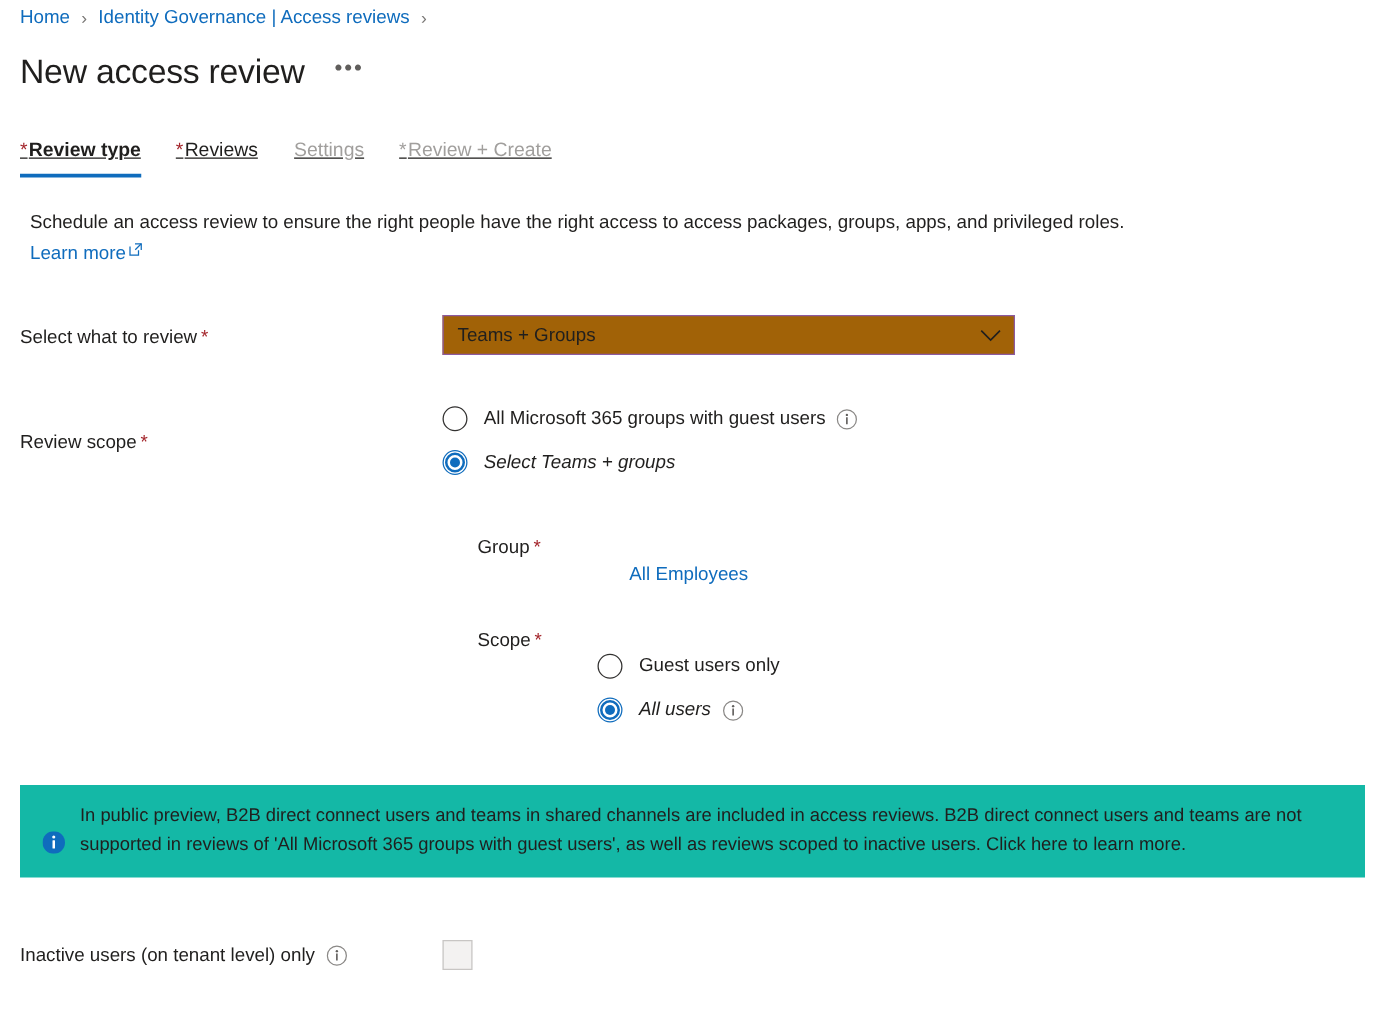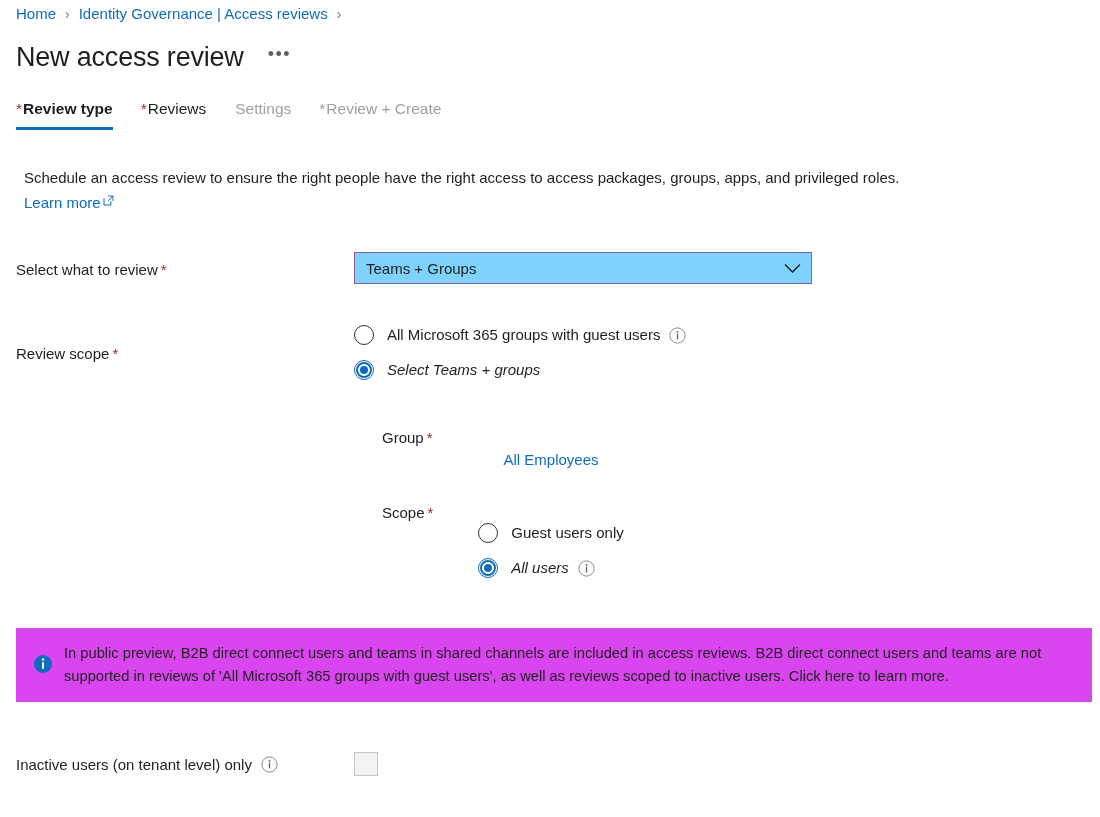--- a/index.html
+++ b/index.html
@@ -62,23 +62,24 @@
     line-height: 1;
     padding: 4px 4px 10px 4px;
     cursor: pointer;
     user-select: none;
   }
 
   
   .tabs {
     position: absolute;
     left: 16px;
-    top: 98px;
+    top: 110px;
     display: flex;
     align-items: flex-start;
+    text-decoration: underline;
   }
   .tab {
     position: relative;
     padding: 0 0 10px 0;
     margin-right: 28px;
     font-size: 15.5px;
     color: #201f1e;
     cursor: pointer;
     white-space: nowrap;
     line-height: 22px;
@@ -132,21 +133,21 @@
     padding-top: 3px;
   }
   .field-label .req { color: #a4262c; margin-left: 3px; }
   .field-control { flex: 1; }
 
   
   .dropdown {
     width: 458px;
     height: 32px;
     border: 1px solid #8c5aa0;
-    background: #7dd3fc;
+    background: #a16207;
     display: flex;
     align-items: center;
     justify-content: space-between;
     padding: 0 10px 0 11px;
     font-size: 15px;
     color: #201f1e;
     cursor: pointer;
   }
   .chev { color: #201f1e; display: flex; align-items: center; }
 
@@ -205,23 +206,23 @@
     text-decoration: none;
     cursor: pointer;
   }
 
   
   .info-banner {
     position: absolute;
     left: 16px;
     top: 628px;
     width: 1076px;
-    background: #d946ef;
-    display: flex;
-    align-items: center;
+    background: #14b8a6;
+    display: flex;
+    align-items: flex-end;
     padding: 14px 16px 14px 18px;
   }
   .banner-icon { flex: none; margin-top: 1px; margin-right: 12px; }
   .banner-text {
     font-size: 14.7px;
     line-height: 23px;
     color: #201f1e;
   }
 
   

